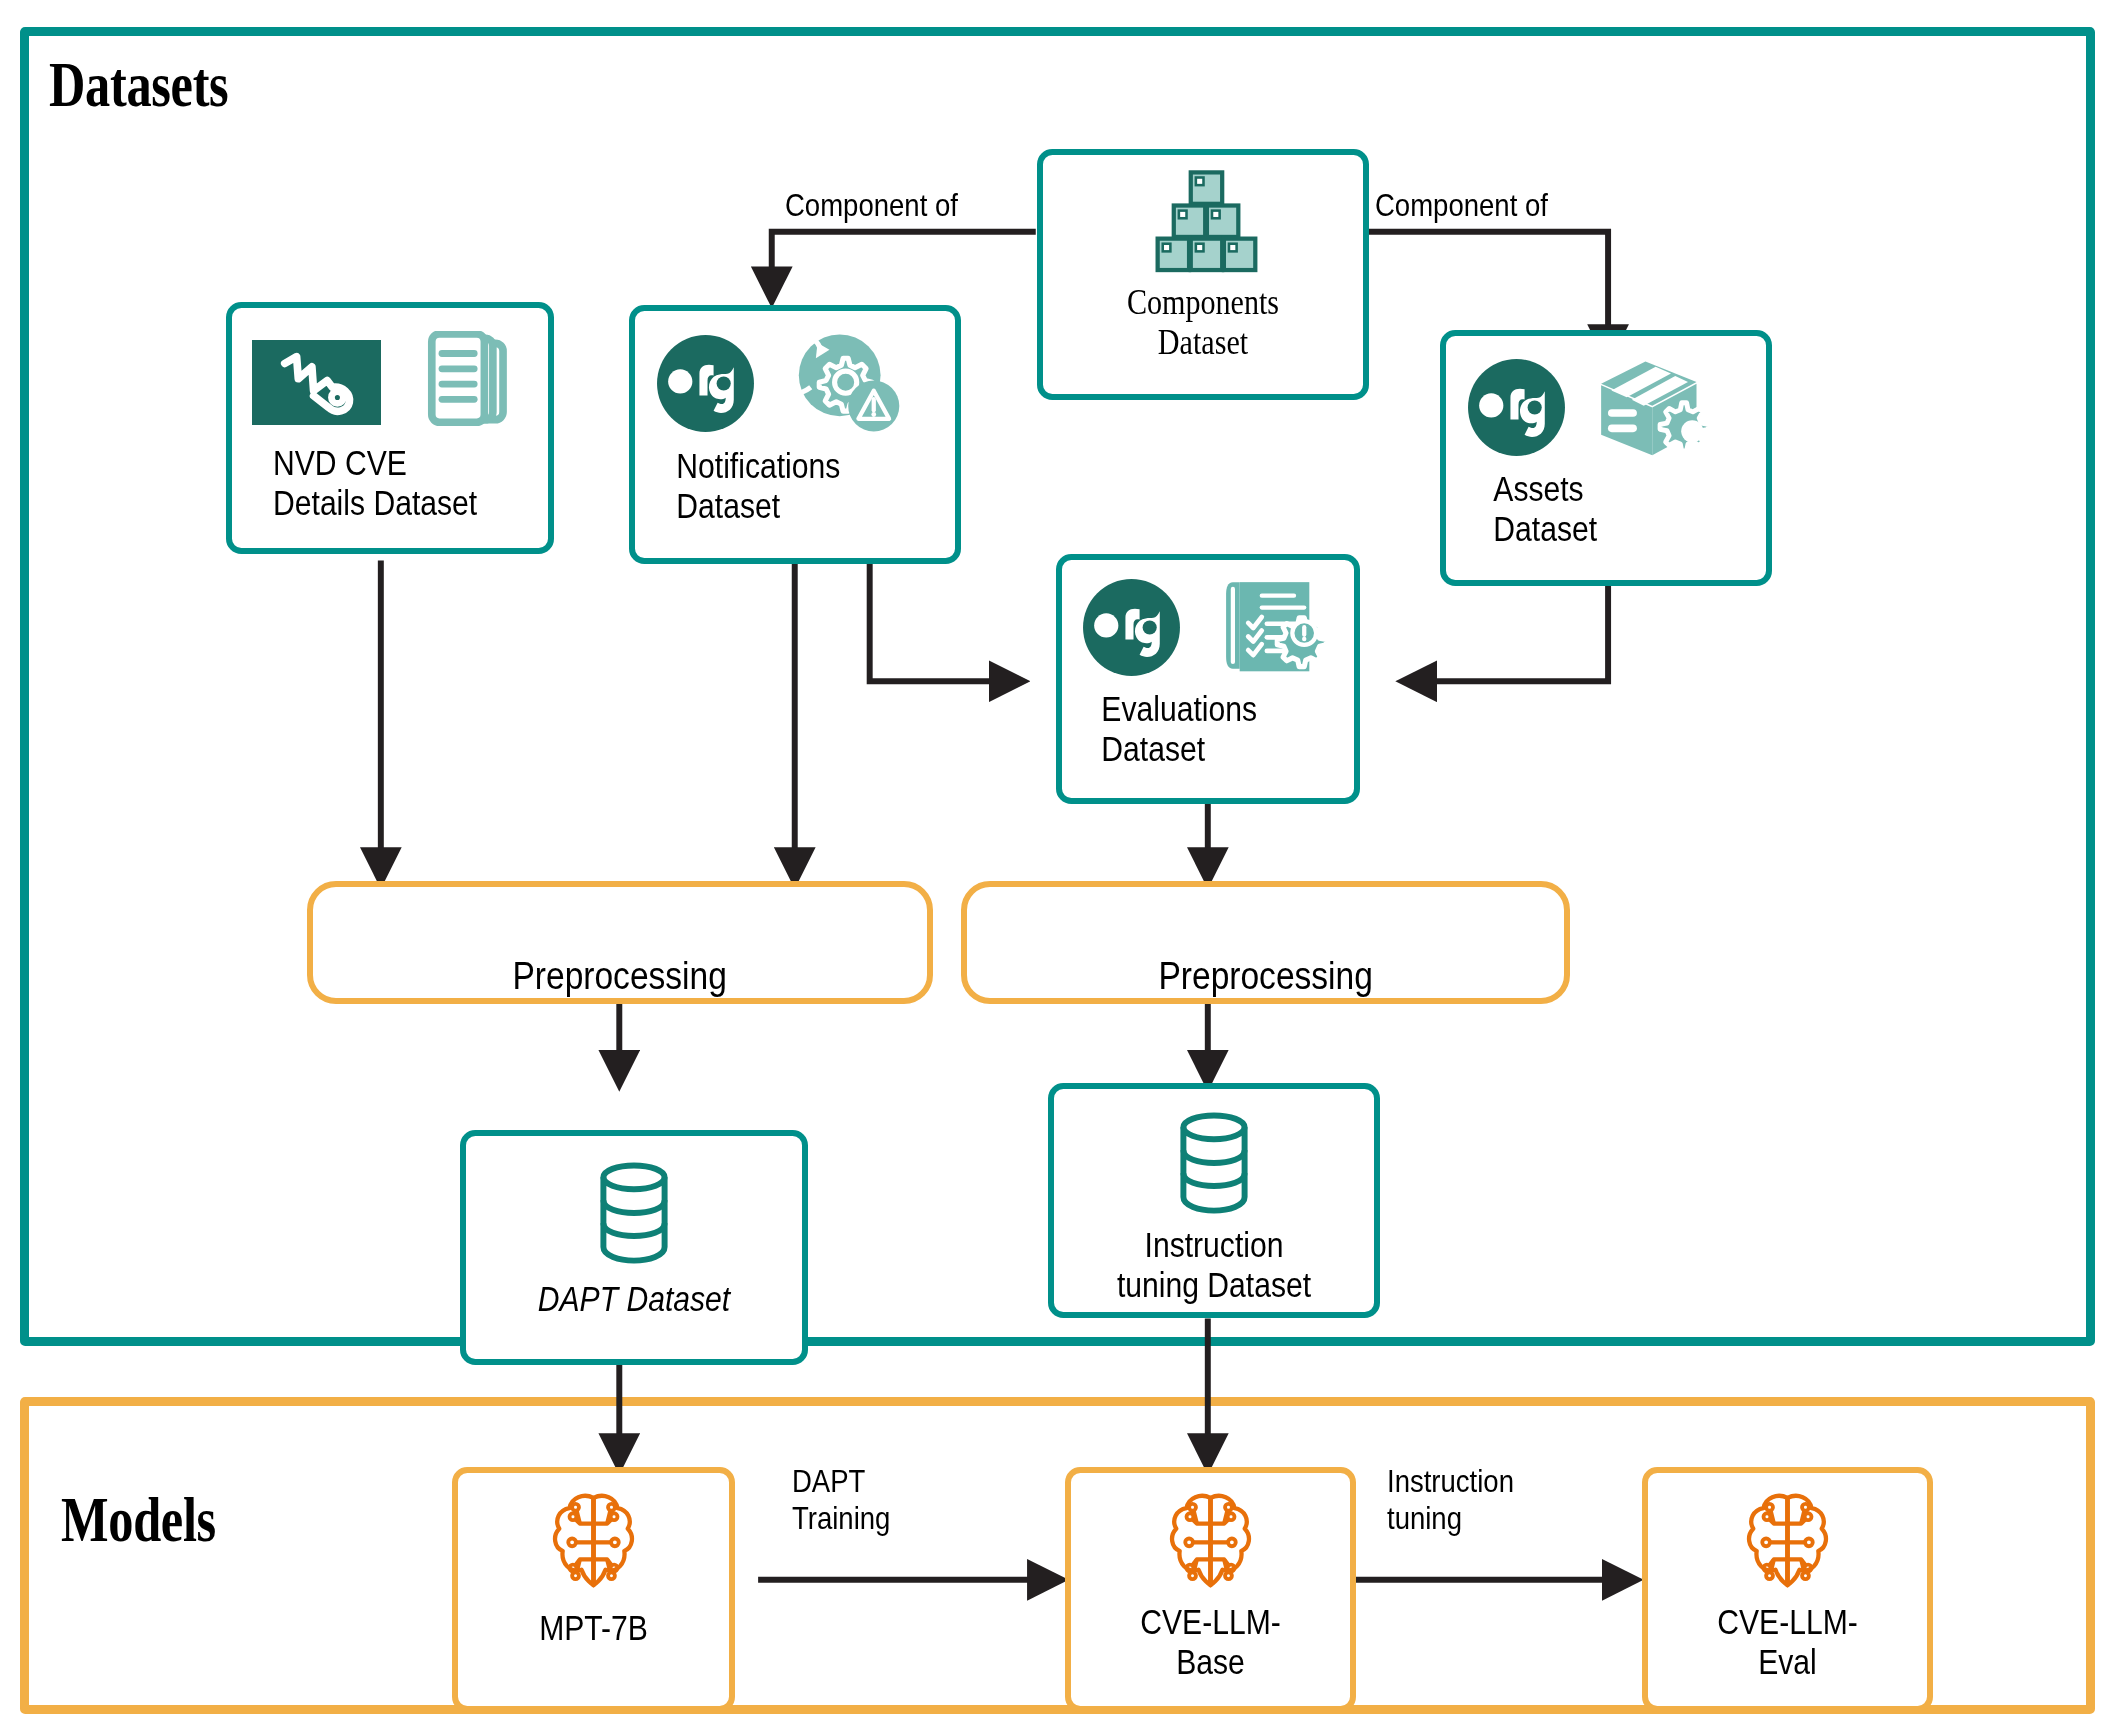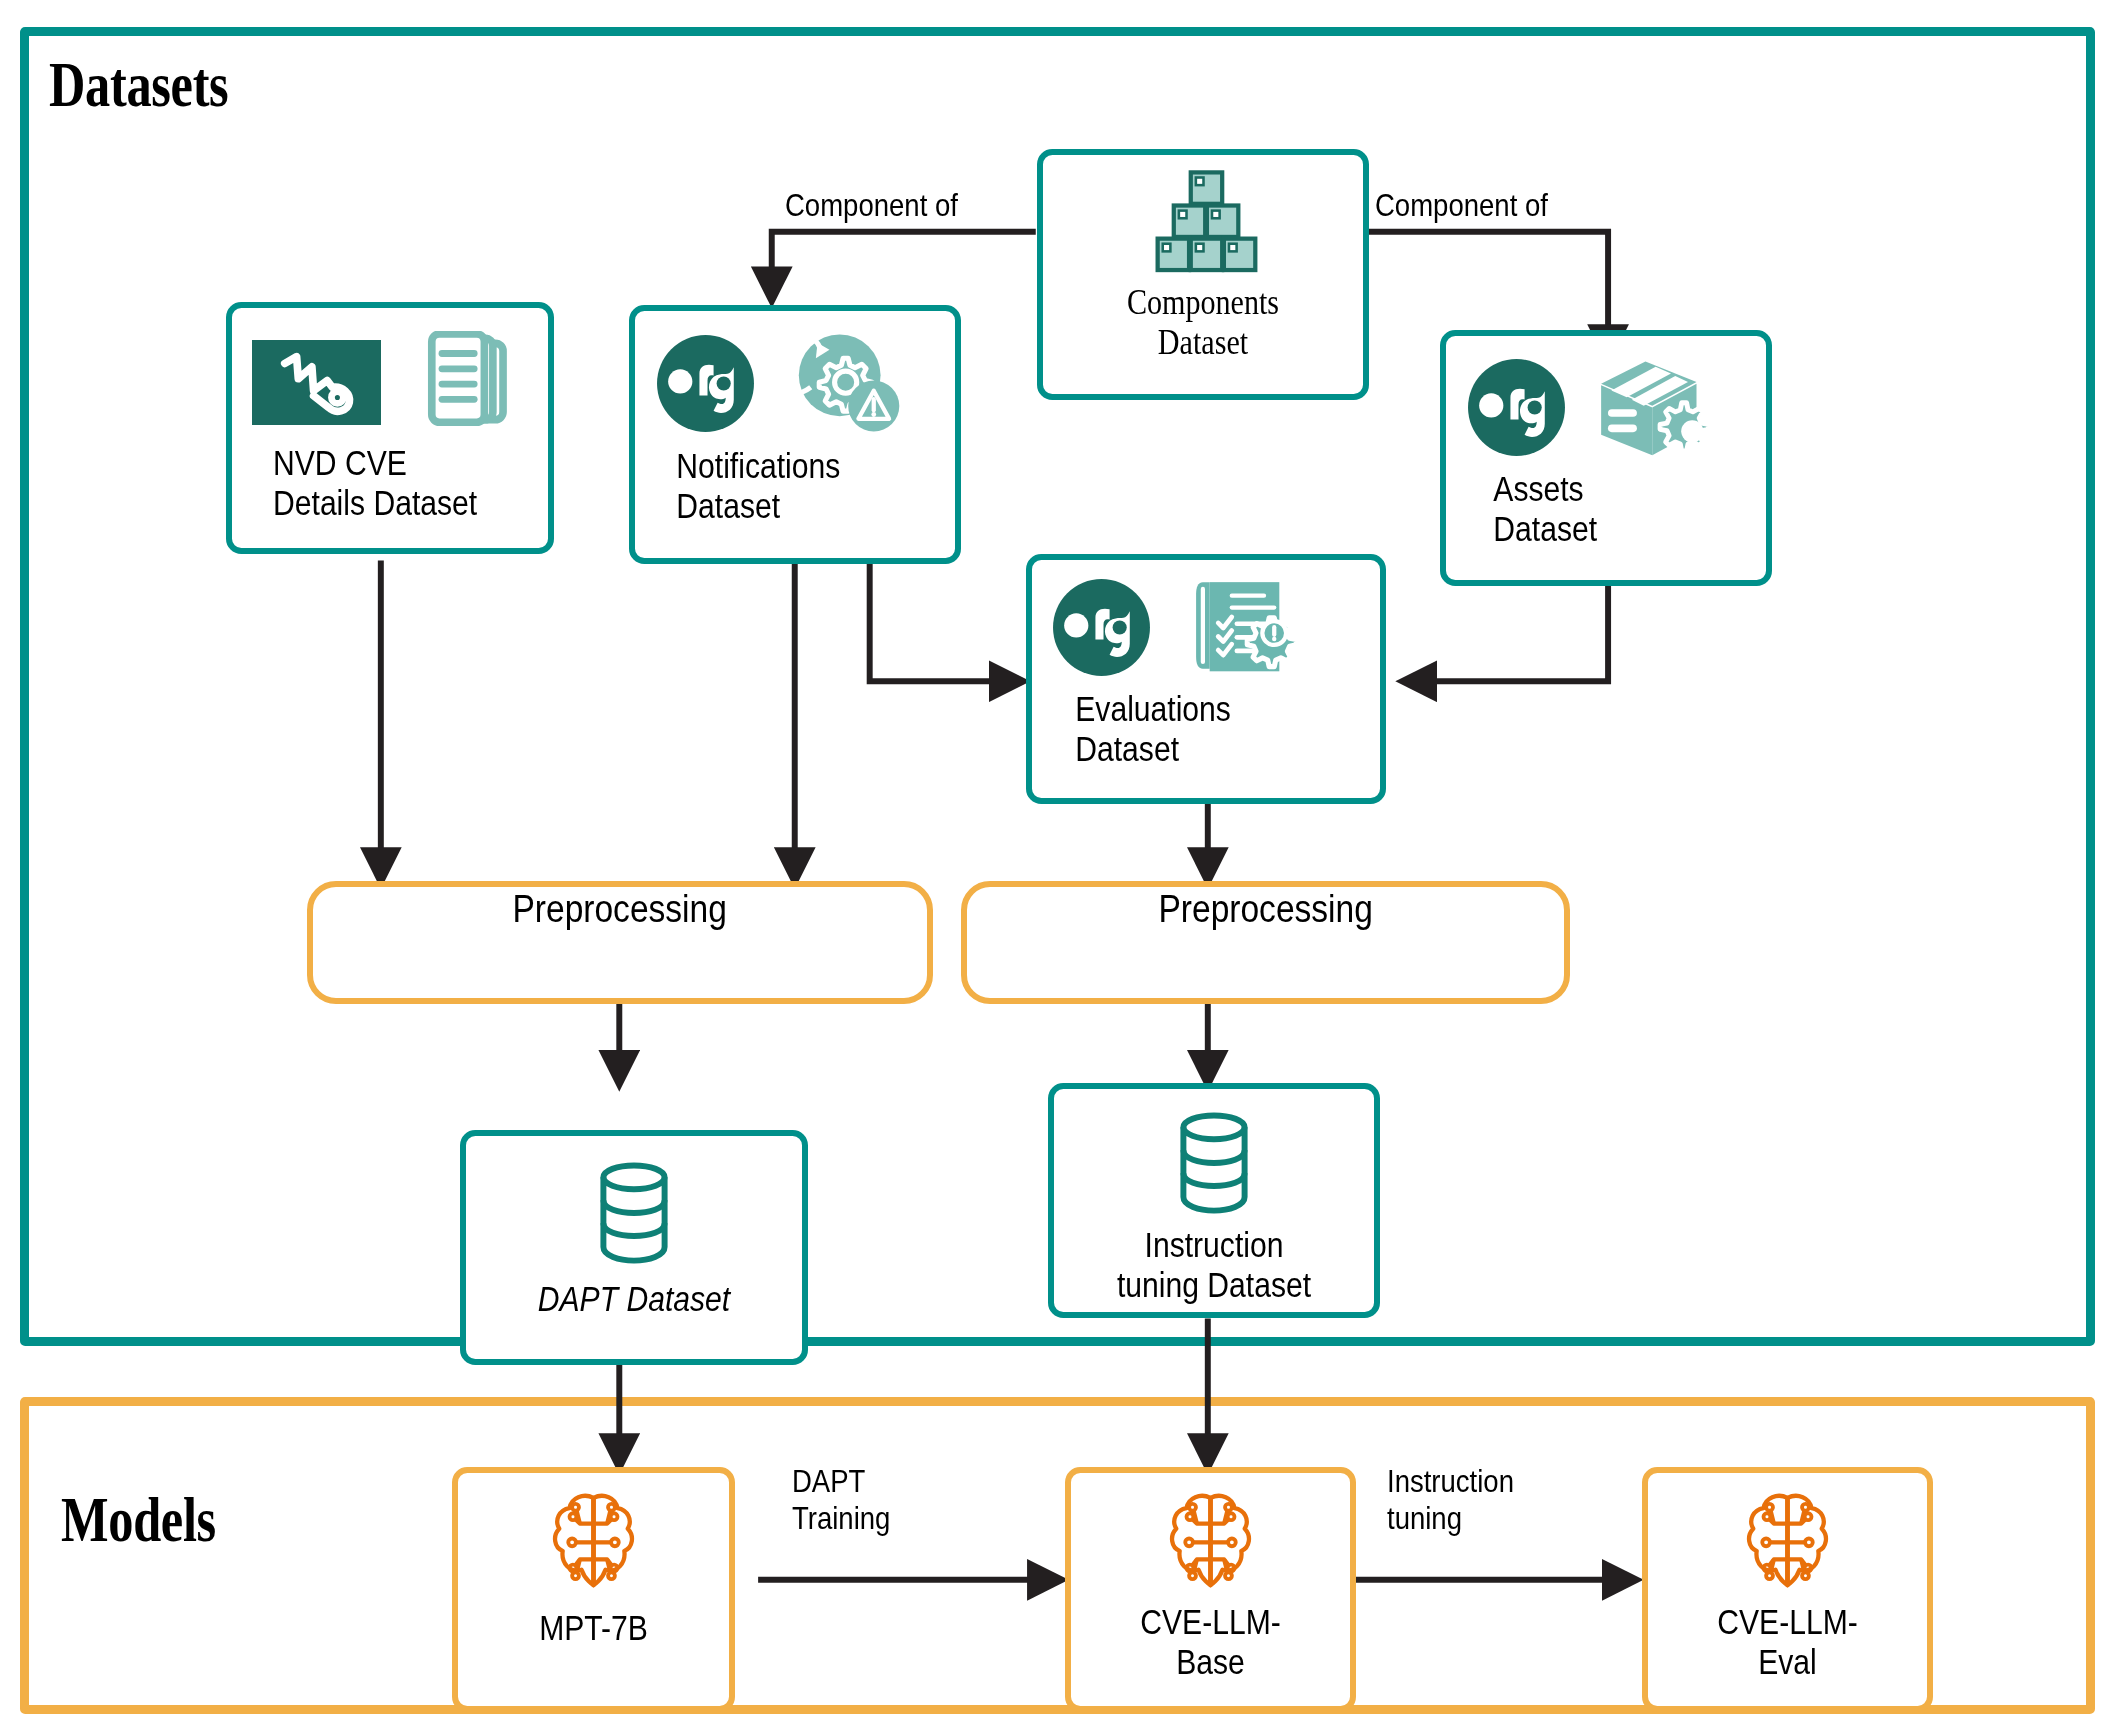--- a/index.html
+++ b/index.html
@@ -26,21 +26,21 @@
   .node.orange{border:6px solid #F2AF46;border-radius:15.3px;}
   .node-label{position:absolute;left:0;right:0;text-align:center;color:#000;
       font-size:35px;line-height:1.13;white-space:pre-line;
       transform:scaleX(0.86);}
   .node-label.lefty{text-align:left;padding-left:22px;}
   .icons{position:absolute;left:0;right:0;display:flex;align-items:center;}
 
   
   .pill{position:absolute;box-sizing:border-box;background:#fff;
         border:6px solid #F2AF46;border-radius:29px;
-        display:flex;align-items:flex-start;justify-content:center;}
+        display:flex;align-items:flex-end;justify-content:center;}
   .pill span{font-size:39px;color:#000;transform:scaleX(0.86);}
 
   
   .edge-label{position:absolute;color:#000;font-size:32px;line-height:1.17;
       white-space:pre-line;transform:scaleX(0.86);transform-origin:left top;}
 
   svg.wires{position:absolute;left:0;top:0;width:2109px;height:1734px;
       pointer-events:none;overflow:visible;}
   .nvd-logo{background:#1B6A60;display:flex;align-items:center;justify-content:center;}
 </style>
@@ -216,21 +216,21 @@
                    -7,3 -2,10 -7,0 -2,-10 -7,-3 -9,5 -5,-5 5,-9 -3,-7 -10,-2 0,-7 10,-2 3,-7 -5,-9
                    5,-5 9,5 7,-3 Z" transform="translate(-6,6) scale(0.82) translate(18,6)" fill="#7CBDB6" stroke="#fff" stroke-width="7" stroke-linejoin="round"></path>
           <circle cx="113" cy="92" r="13" fill="#fff"></circle>
         </svg>
       </div>
     </div>
     <div class="node-label lefty" style="top:133px;padding-left:29px;">Assets
 Dataset</div>
   </div>
 
-  <div class="node teal" style="left:1026px;top:554px;width:360px;height:250px;padding-left:30px;">
+  <div class="node teal" style="left:1056px;top:554px;width:304px;height:250px;padding-left:30px;">
     <div class="icons" style="top:13.6px;height:111px;justify-content:flex-start;padding-left:19px;gap:39px;">
       <div>
         <svg width="101" height="101" viewBox="0 0 100 100">
           <circle cx="50" cy="50" r="48" fill="#1B6A60"></circle>
           <circle cx="25" cy="48" r="12" fill="#fff"></circle>
           <path d="M44,62 L44,40 C44,33 50,30 58,32 L58,42 C54,41 52,43 52,47 L52,62 Z" fill="#fff"></path>
           <path d="M78,34 L78,66 C78,78 66,82 58,77 L62,69 C68,72 70,69 70,64
                    C66,67 58,66 55,60 C51,52 55,42 64,41 C70,40 74,43 78,34 Z" fill="#fff"></path>
           <circle cx="68" cy="50" r="7" fill="#1B6A60"></circle>
         </svg>

